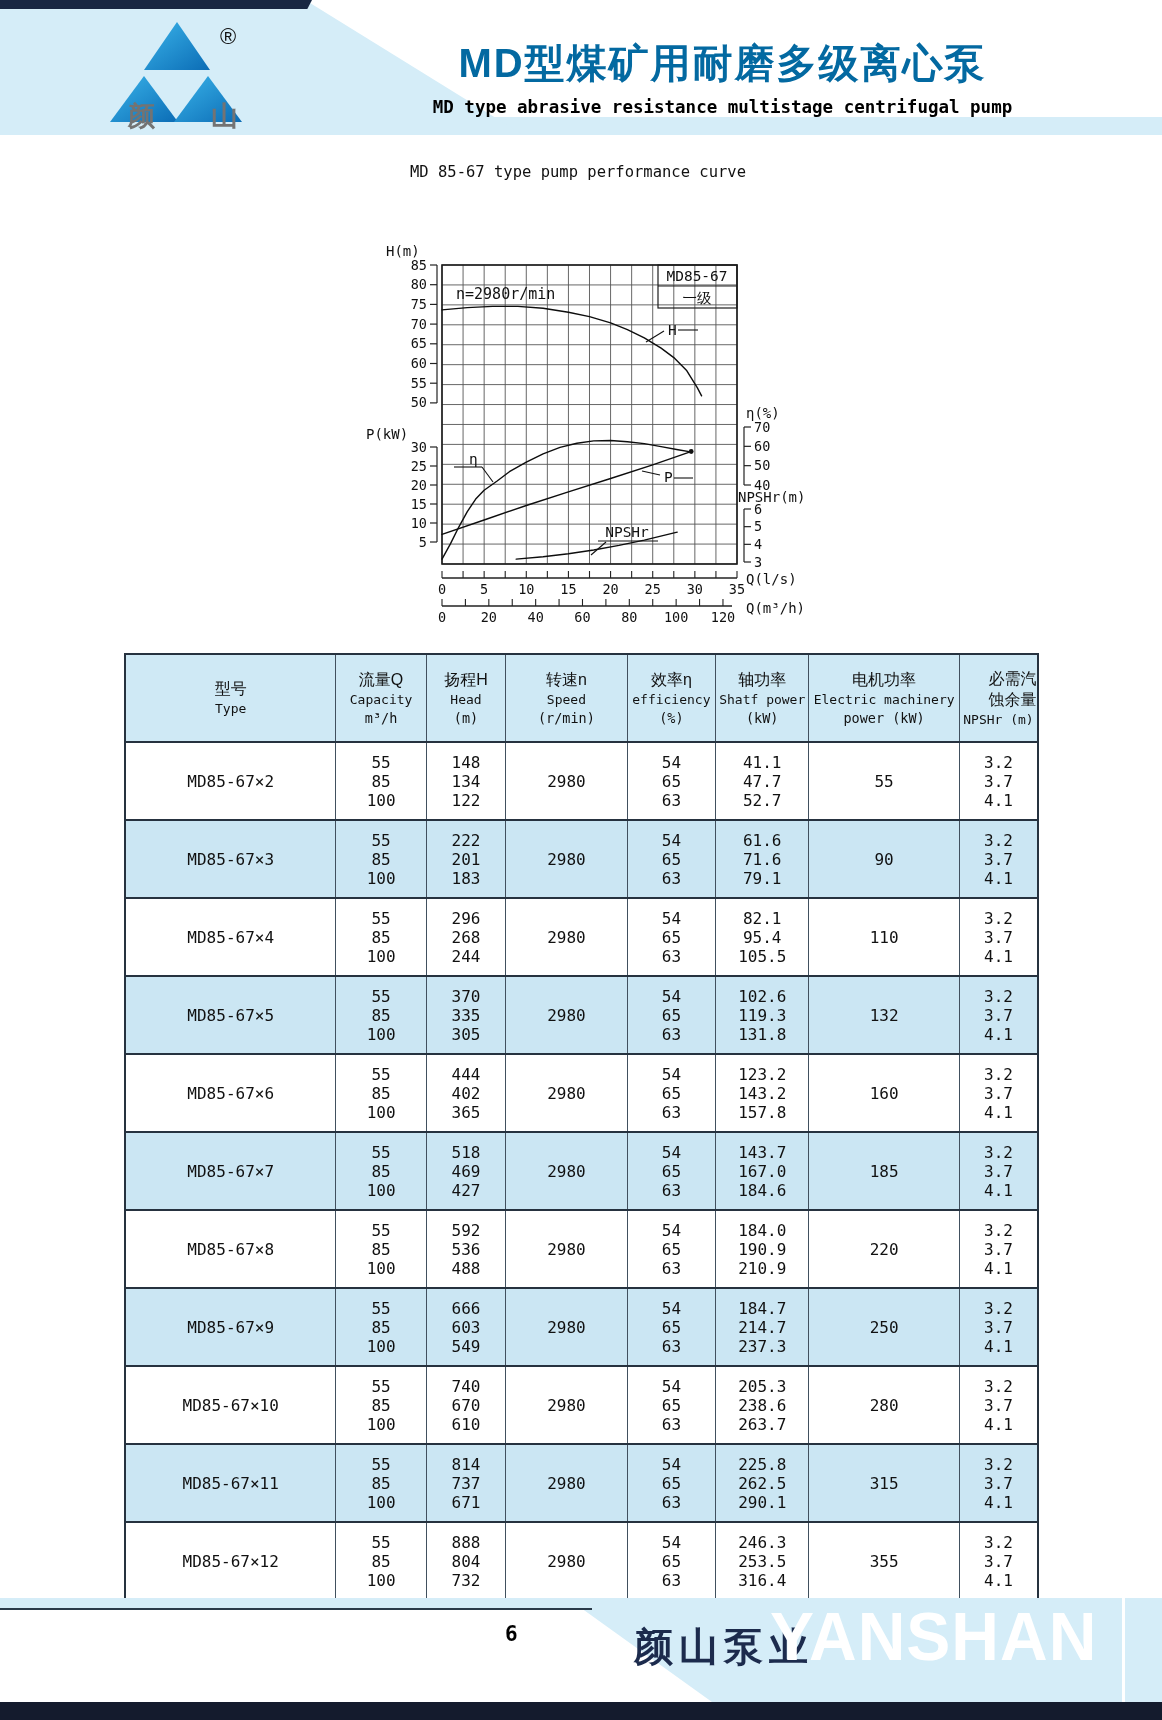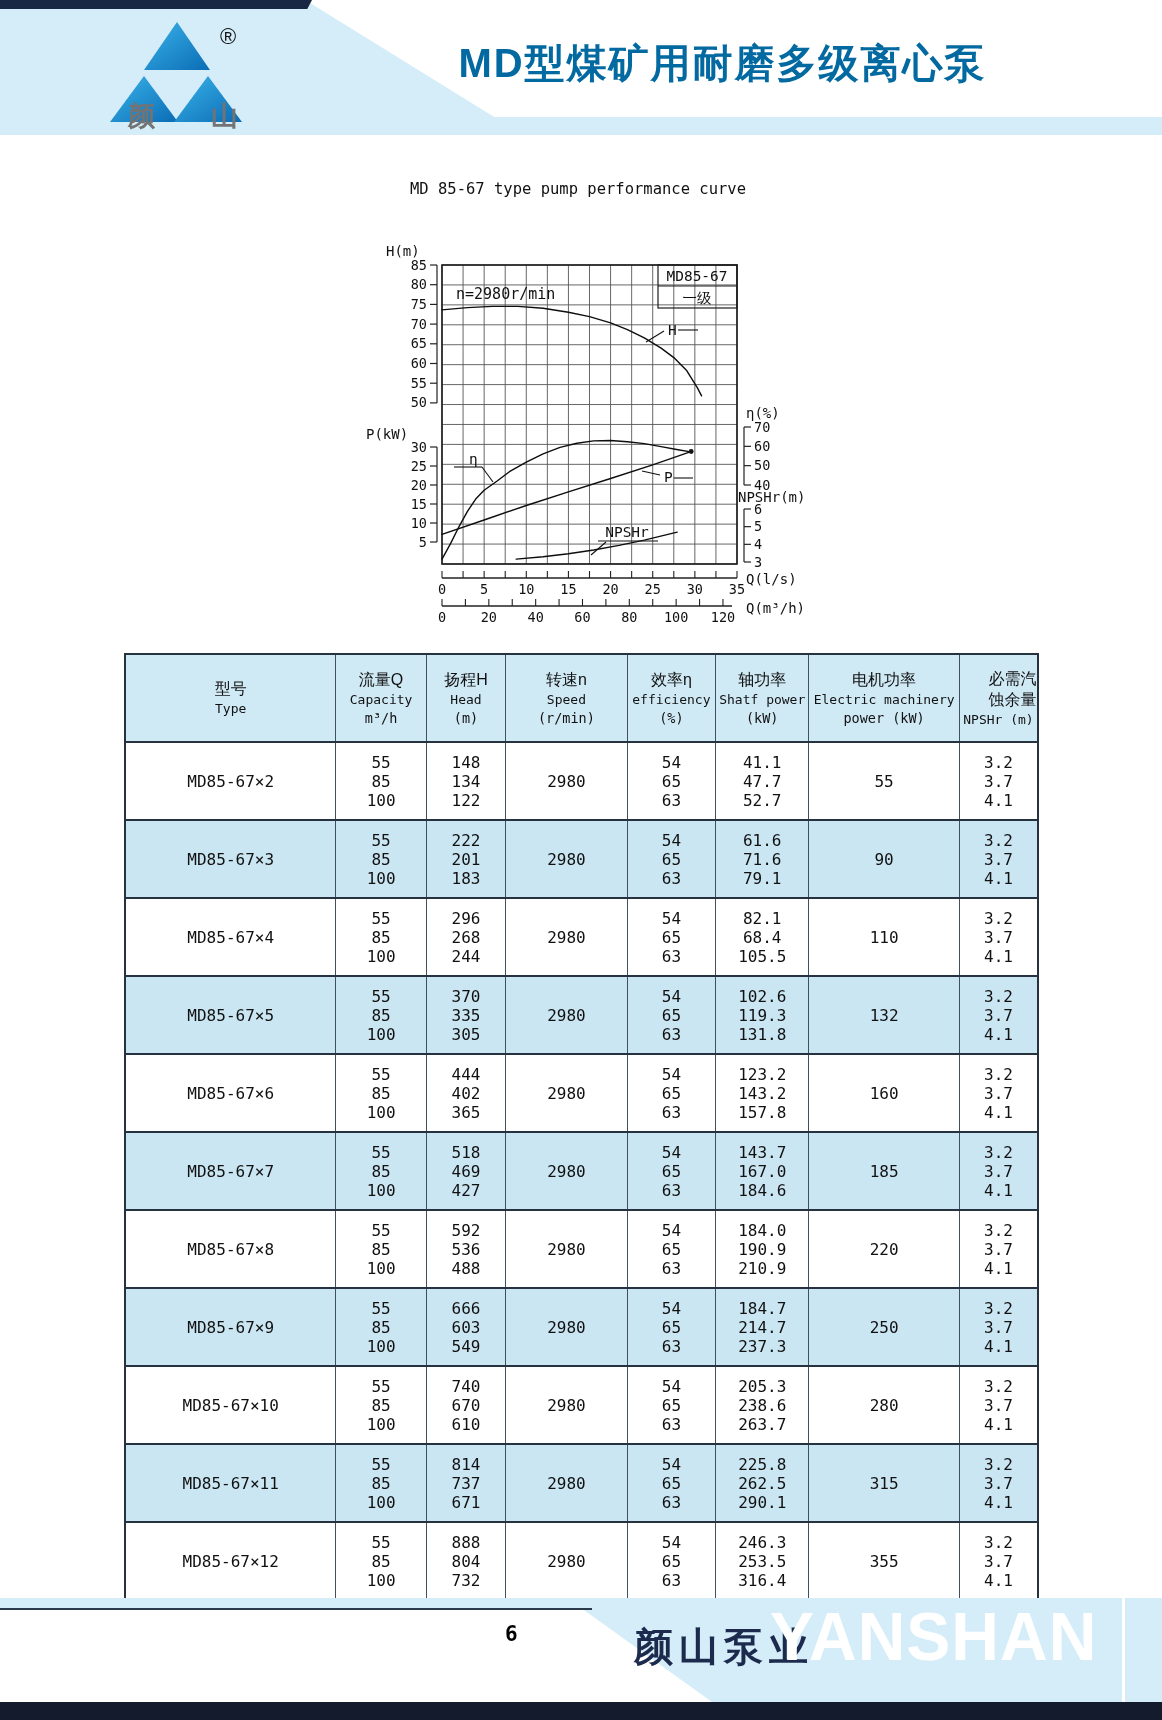--- a/index.html
+++ b/index.html
@@ -14,21 +14,21 @@
   .logo-wrap{position:absolute;left:92px;top:18px;width:190px;height:106px;}
   .brand-zh{position:absolute;left:128px;top:98px;font-size:27px;font-weight:bold;
             color:#737373;letter-spacing:56px;white-space:nowrap;}
   .main-title{position:absolute;left:400px;top:36px;width:645px;text-align:center;}
   .main-title .zh{font-size:40px;font-weight:bold;letter-spacing:2px;color:#0369a1;}
   .main-title .en{margin-top:6px;font-family:"DejaVu Sans Mono",monospace;font-size:17.5px;
                   font-weight:bold;color:#000;}
   
   .chart-title{position:absolute;left:332px;top:158px;width:492px;text-align:center;}
   .chart-title .zh{font-size:21px;font-weight:bold;letter-spacing:6px;}
-  .chart-title .en{margin-top:22px;font-family:"DejaVu Sans Mono",monospace;font-size:15.5px;}
+  .chart-title .en{margin-top:5px;font-family:"DejaVu Sans Mono",monospace;font-size:15.5px;}
   .chart-box{position:absolute;left:340px;top:225px;width:475px;height:400px;}
   svg text{fill:#111;}
   .tick{font:13.5px "DejaVu Sans Mono",monospace;}
   .axis-title{font:14px "DejaVu Sans Mono",monospace;}
   .anno{font:15px "DejaVu Sans Mono",monospace;}
   .curve-label{font:14.5px "DejaVu Sans Mono",monospace;}
   .legend-model{font:14.5px "DejaVu Sans Mono",monospace;}
   .legend-stage{font:14.5px "Liberation Sans",sans-serif;}
   
   .spec-table{position:absolute;left:124px;top:653px;width:915px;border-collapse:collapse;
@@ -78,20 +78,21 @@
       <polygon points="85,4 52,52 118,52" fill="url(#triGrad)"></polygon>
       <polygon points="52,58 18,104 86,104" fill="url(#triGrad)"></polygon>
       <polygon points="116,58 82,104 150,104" fill="url(#triGrad)"></polygon>
       <text x="128" y="26" font-size="22" fill="#1c3f77">®</text>
     </svg>
   </div>
   <div class="brand-zh">颜山</div>
 
   <div class="main-title">
     <div class="zh">MD型煤矿用耐磨多级离心泵</div>
+    <div class="en">MD type abrasive resistance multistage centrifugal pump</div>
   </div>
 
   <div class="chart-title">
     <div class="en">MD 85-67 type pump performance curve</div>
   </div>
 
   <div class="chart-box">
     <svg width="475" height="400" viewBox="0 0 475 400">
       <g id="grid">
           <line x1="102" y1="40" x2="102" y2="339" stroke="#565656" stroke-width="0.9"></line>
@@ -431,21 +432,21 @@
           <td>
             <div class="v">2980</div>
           </td>
           <td>
             <div class="v">54</div>
             <div class="v">65</div>
             <div class="v">63</div>
           </td>
           <td>
             <div class="v">82.1</div>
-            <div class="v">68.4</div>
+            <div class="v">95.4</div>
             <div class="v">105.5</div>
           </td>
           <td>
             <div class="v">110</div>
           </td>
           <td>
             <div class="v">3.2</div>
             <div class="v">3.7</div>
             <div class="v">4.1</div>
           </td>

